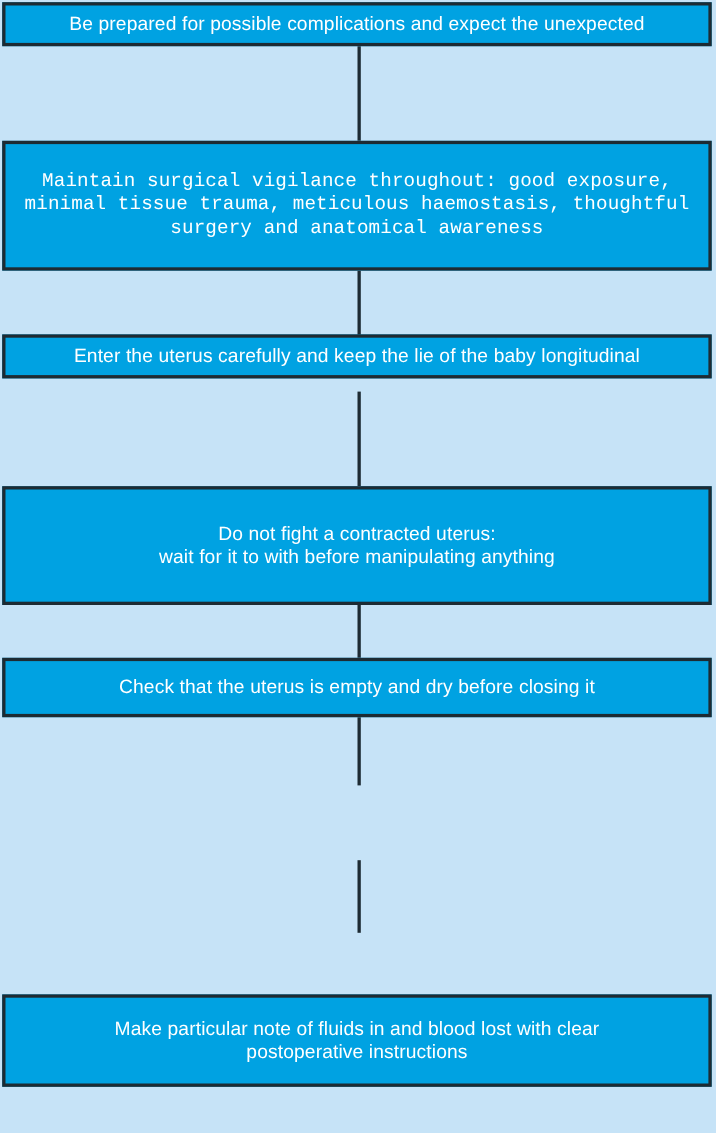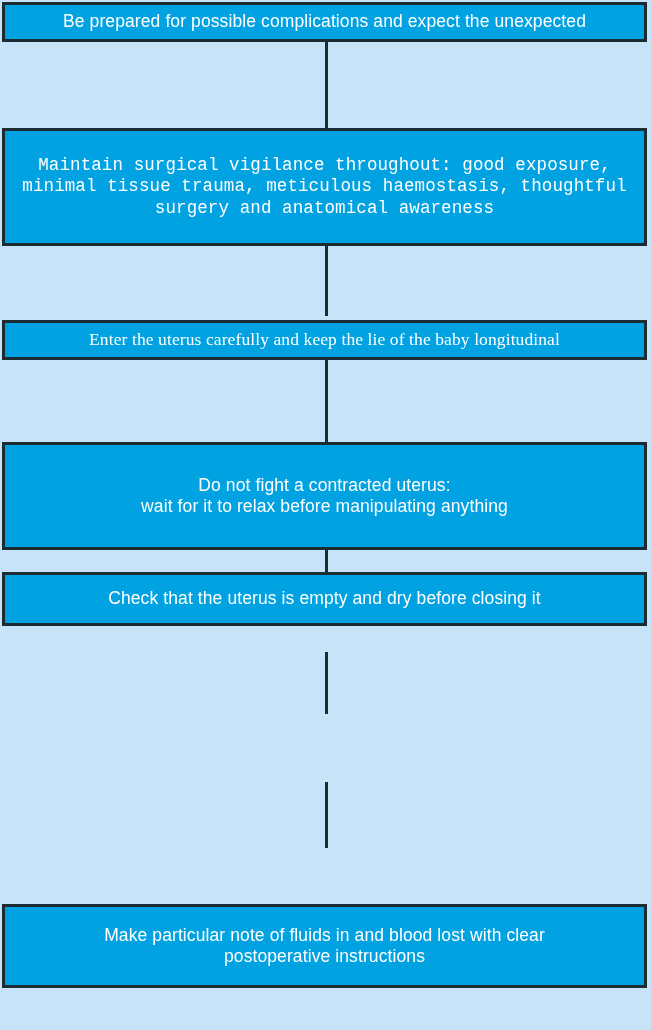--- a/index.html
+++ b/index.html
@@ -69,30 +69,30 @@
   <div class="node" style="top:2px;height:40px;">
     <span class="node-text">Be prepared for possible complications and expect the unexpected</span>
   </div>
 
   <div class="node" style="top:128px;height:118px;font-family:Liberation Mono, monospace;">
     <span class="node-text">Maintain surgical vigilance throughout: good exposure,
 minimal tissue trauma, meticulous haemostasis, thoughtful
 surgery and anatomical awareness</span>
   </div>
 
-  <div class="node" style="top:320px;height:40px;font-family:Liberation Serif, serif;">
+  <div class="node" style="top:304px;height:40px;">
     <span class="node-text">Enter the uterus carefully and keep the lie of the baby longitudinal</span>
   </div>
 
   <div class="node" style="top:442px;height:108px;">
     <span class="node-text">Do not fight a contracted uterus:
-wait for it to relax before manipulating anything</span>
+wait for it to with before manipulating anything</span>
   </div>
 
-  <div class="node" style="top:572px;height:54px;">
+  <div class="node" style="top:598px;height:54px;">
     <span class="node-text">Check that the uterus is empty and dry before closing it</span>
   </div>
 
 
   <div class="node" style="top:886px;height:84px;margin-top:18px;">
     <span class="node-text">Make particular note of fluids in and blood lost with clear
 postoperative instructions</span>
   </div>
 
 

